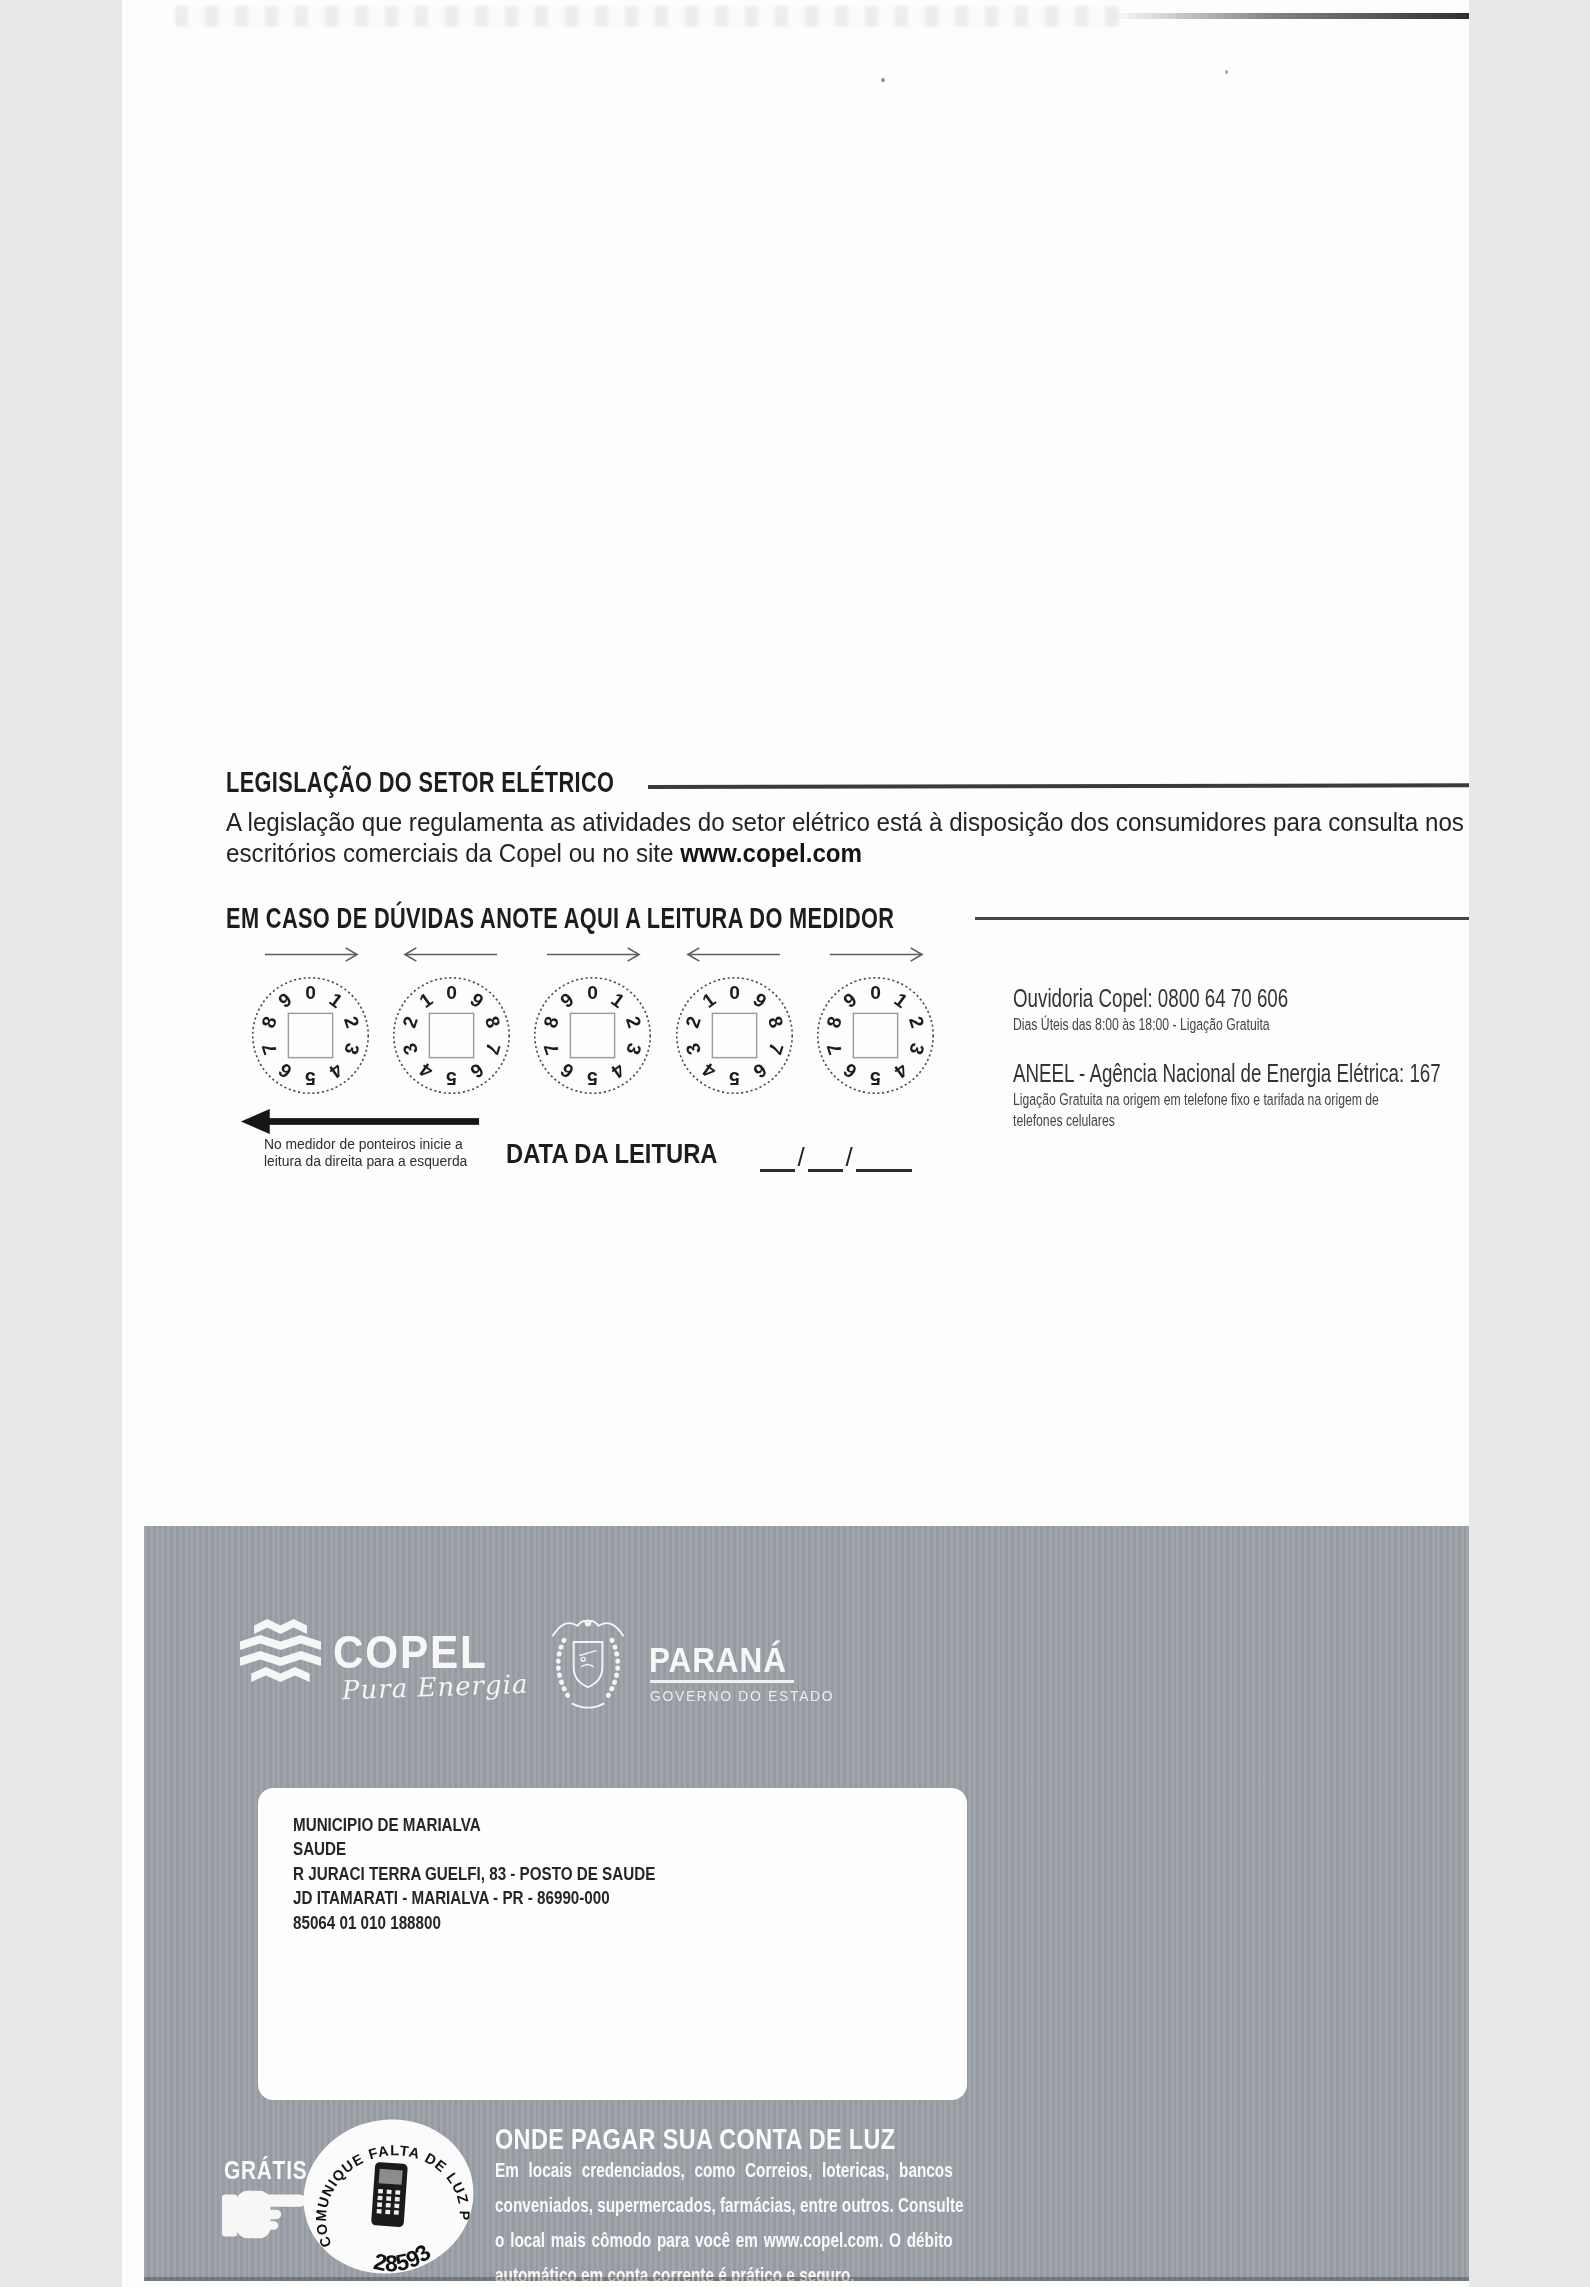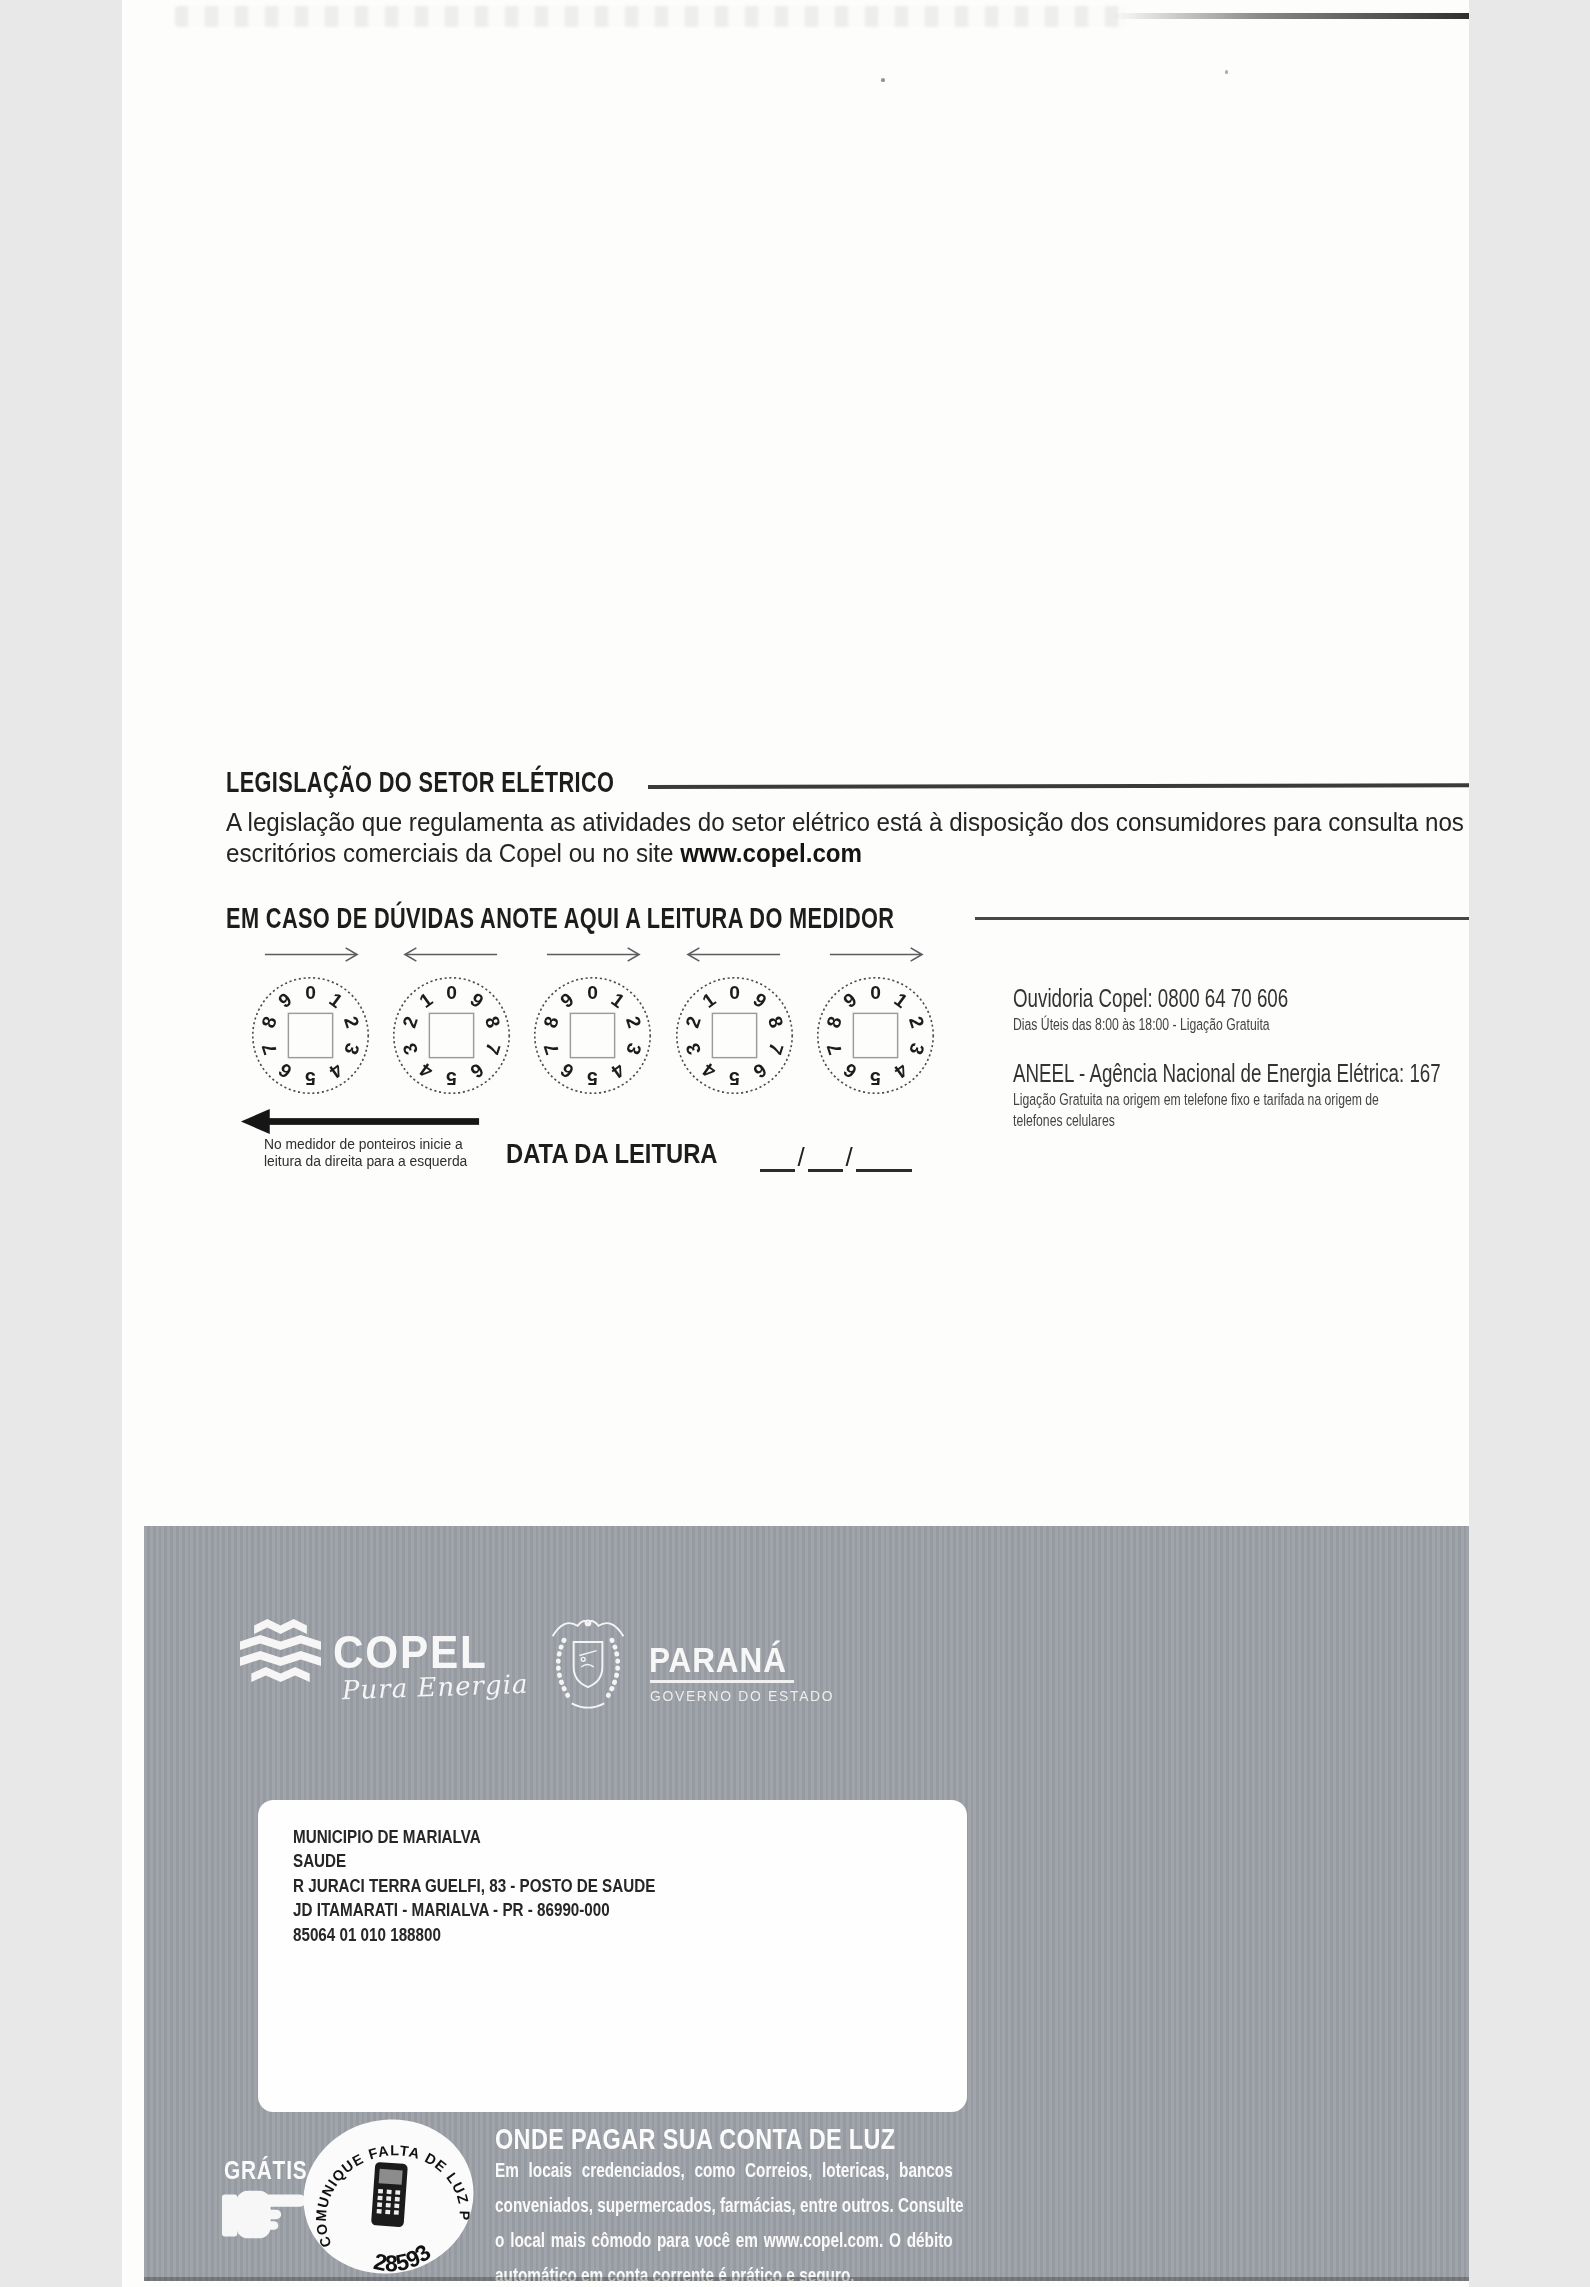--- a/index.html
+++ b/index.html
@@ -48,21 +48,21 @@
   .panel { left:22px; top:1526px; width:1551px; height:755px; background:#9ca0a7; color:#fbfbfb; }
   .panel::before { content:""; position:absolute; inset:0;
     background:repeating-linear-gradient(90deg, rgba(255,255,255,.045) 0 2.9px, rgba(0,0,0,.035) 2.9px 5.8px); }
   .panel::after { content:""; position:absolute; left:0; right:0; bottom:0; height:3.8px; background:rgba(0,0,0,.25); }
   .copel-name { left:189px; top:99px; font-size:46px; font-weight:bold; letter-spacing:1.9px; color:#f7f7f7; transform:scaleX(.92); transform-origin:left top; }
   .copel-tagline { left:198px; top:146px; font-family:"DejaVu Serif", serif; font-style:italic; font-size:26px; letter-spacing:1px; color:#f5f5f5; transform:rotate(-2deg); }
   .parana-name { left:505px; top:114px; font-size:35px; font-weight:bold; letter-spacing:1px; color:#f7f7f7; transform:scaleX(.9); transform-origin:left top; }
   .parana-rule { left:506px; top:154px; width:144px; height:2.9px; background:#f0f0f0; }
   .parana-sub { left:506px; top:161px; font-size:15.4px; letter-spacing:1.9px; color:#ededed; transform:scaleX(.9); transform-origin:left top; white-space:nowrap; }
 
-  .addr-card { left:114px; top:274px; width:709px; height:312px; background:#fefefe; border-radius:15.4px; color:#262626; }
+  .addr-card { left:114px; top:262px; width:709px; height:312px; background:#fefefe; border-radius:15.4px; color:#262626; }
   .addr-lines { position:absolute; left:35px; top:25px; font-size:19px; font-weight:bold; line-height:24.4px; white-space:nowrap; transform:scaleX(.8); transform-origin:left top; }
 
   .gratis { left:80px; top:629px; font-size:26px; font-weight:bold; color:#fafafa; transform:scaleX(.8); transform-origin:left top; letter-spacing:1px; }
   .hand { left:76px; top:657px; }
   .badge { left:155px; top:589px; }
   .pay-title { left:351px; top:596px; font-size:30px; font-weight:bold; letter-spacing:0.5px; color:#fbfbfb; white-space:nowrap; transform:scaleX(.78); transform-origin:left top; }
   .pay-text { left:351px; top:626px; width:627px; font-size:21px; font-weight:bold; line-height:35px; color:#fafafa; transform:scaleX(.73); transform-origin:left top; }
   .pay-line { text-align:justify; text-align-last:justify; white-space:nowrap; }
   .pay-line:last-child { text-align-last:left; }
 </style>

